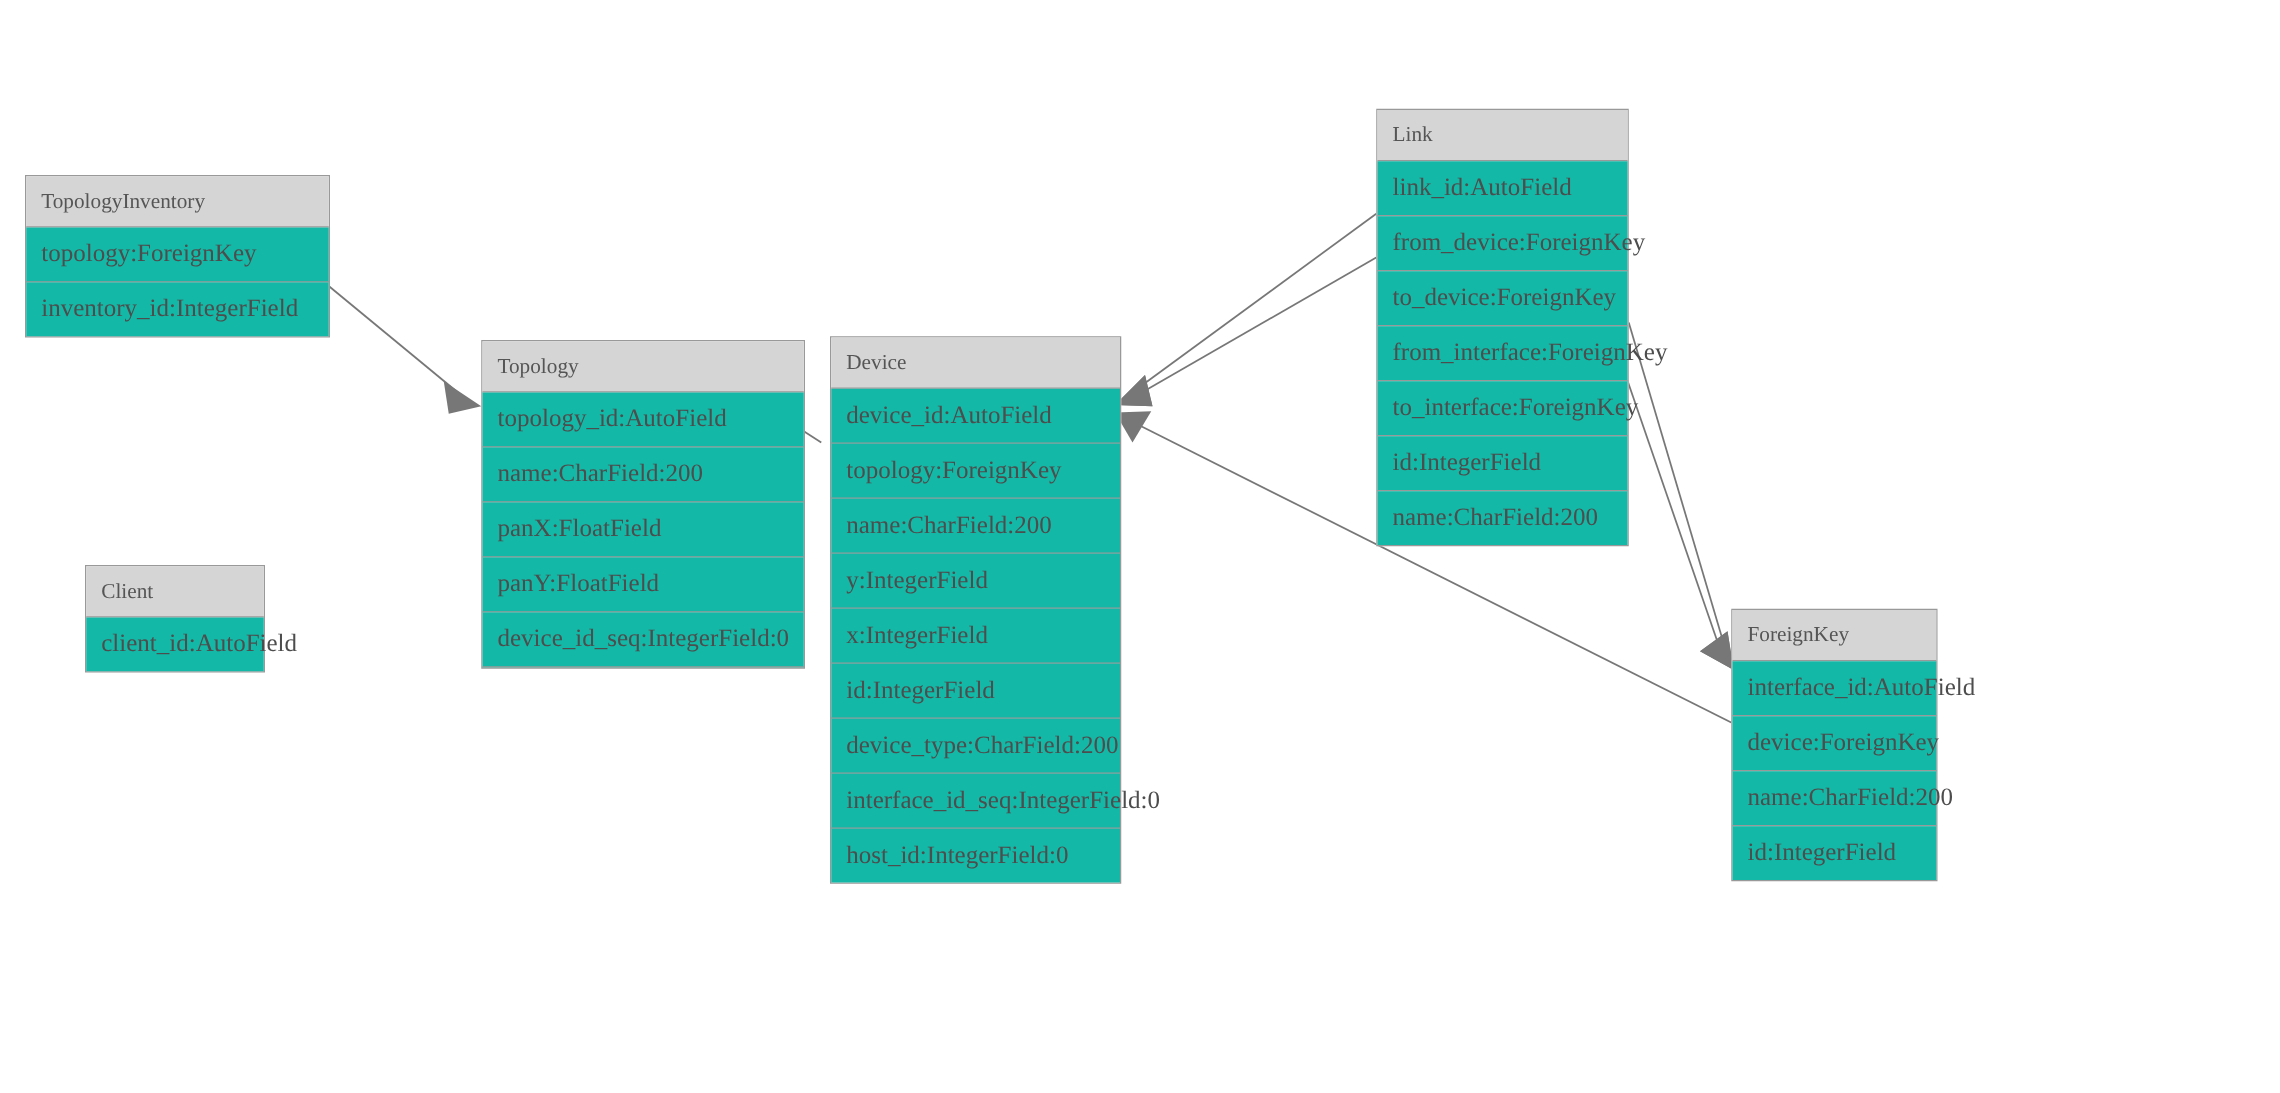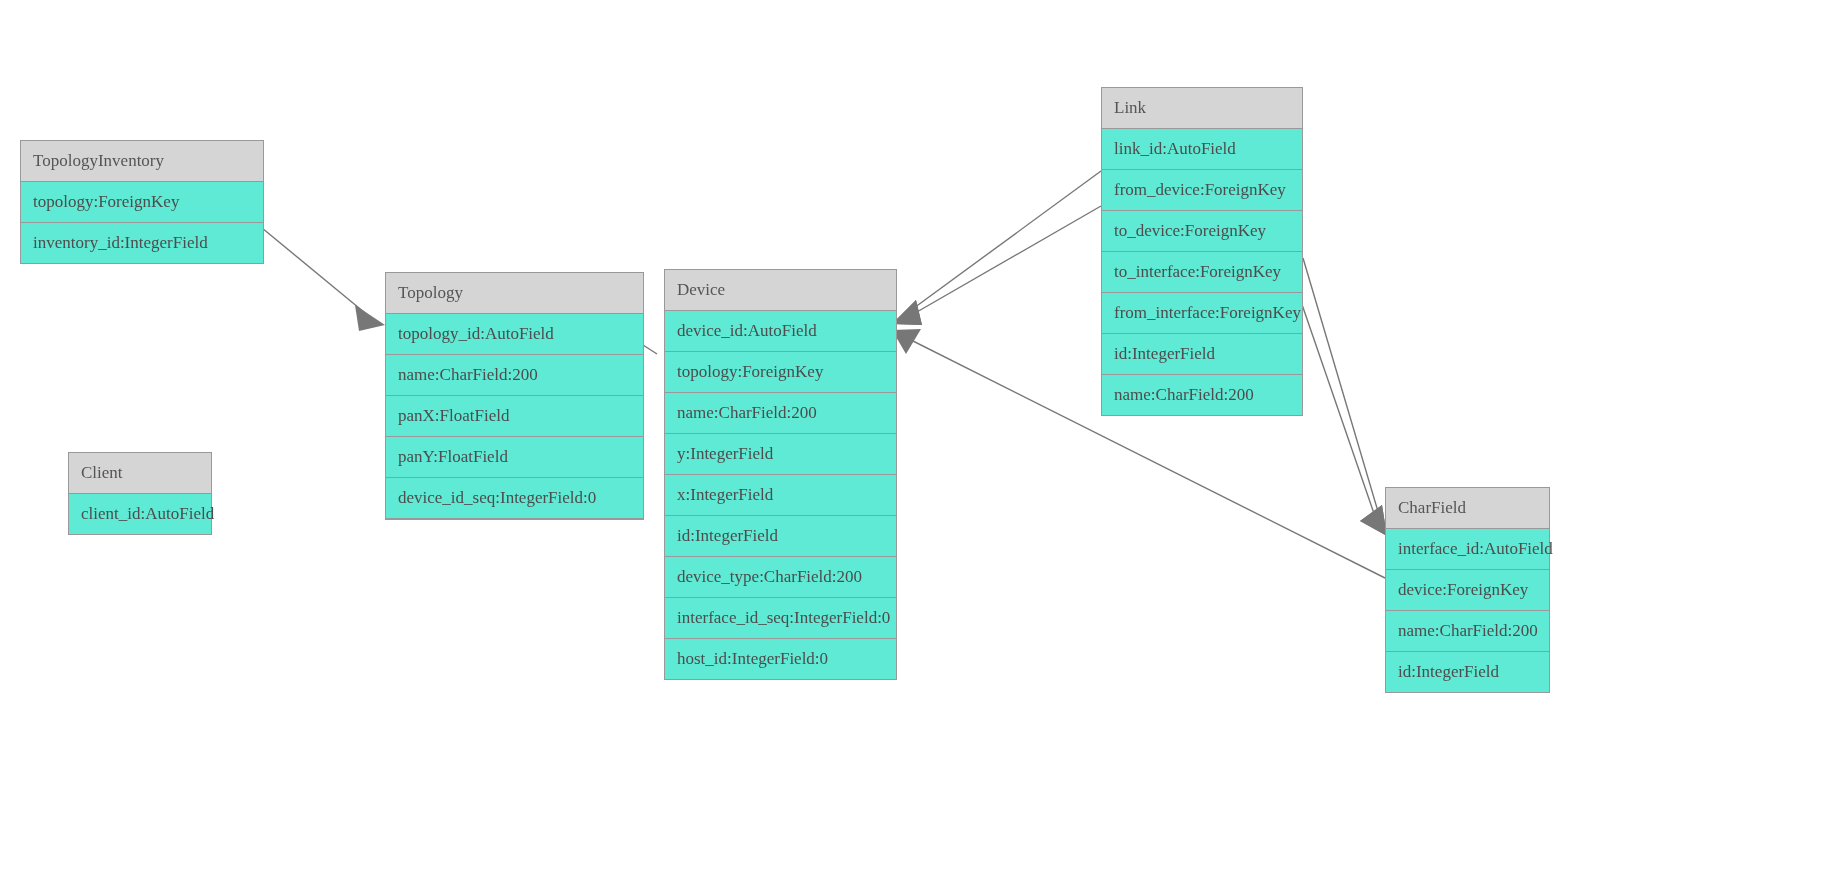--- a/index.html
+++ b/index.html
@@ -37,25 +37,25 @@
     color: #555555;
     font-size: 17px;
     line-height: 1;
     padding: 11px 30px 12px 12px;
     white-space: nowrap;
   }
   .entity-field {
     box-sizing: border-box;
     border-bottom: 1px solid #999999;
     color: #4d4d4d;
-    font-size: 17px;
+    font-size: 20px;
     line-height: 1;
     padding: 11px 12px 12px 12px;
     white-space: nowrap;
-    background: #5eead4;
+    background: #14b8a6;
   }
   .entity-field.last {
     border-bottom: none;
   }
 </style>
 </head>
 <body>
 
 <div id="canvas">
 
@@ -118,27 +118,27 @@
         <div class="entity-field">id:IntegerField</div>
         <div class="entity-field">device_type:CharField:200</div>
         <div class="entity-field">interface_id_seq:IntegerField:0</div>
         <div class="entity-field last">host_id:IntegerField:0</div>
       </div>
       <div class="entity" style="left: 1101px; top: 87px; width: 202px;">
         <div class="entity-title">Link</div>
         <div class="entity-field">link_id:AutoField</div>
         <div class="entity-field">from_device:ForeignKey</div>
         <div class="entity-field">to_device:ForeignKey</div>
+        <div class="entity-field">from_interface:ForeignKey</div>
         <div class="entity-field">to_interface:ForeignKey</div>
-        <div class="entity-field">from_interface:ForeignKey</div>
         <div class="entity-field">id:IntegerField</div>
         <div class="entity-field last">name:CharField:200</div>
       </div>
       <div class="entity" style="left: 1385px; top: 487px; width: 165px;">
-        <div class="entity-title">CharField</div>
+        <div class="entity-title">ForeignKey</div>
         <div class="entity-field">interface_id:AutoField</div>
         <div class="entity-field">device:ForeignKey</div>
         <div class="entity-field">name:CharField:200</div>
         <div class="entity-field last">id:IntegerField</div>
       </div>
     </div>
 
 </div>
 
 </body></html>

